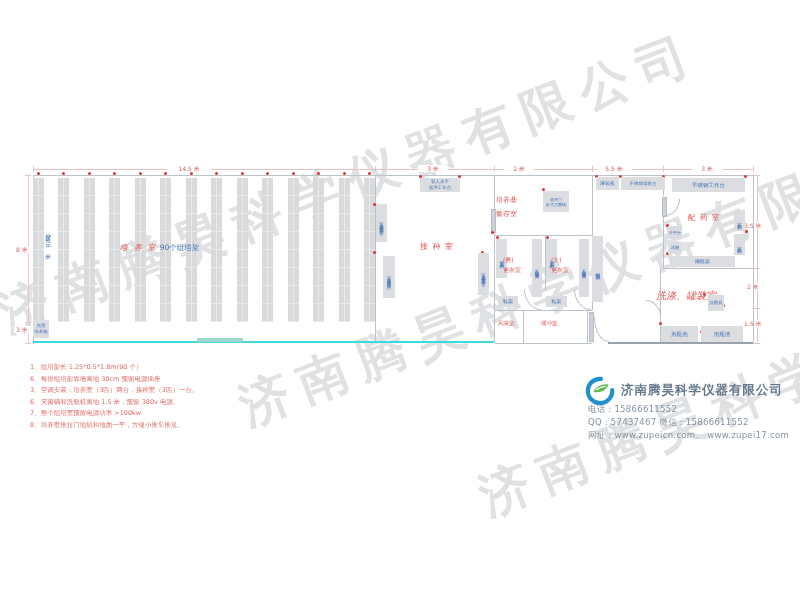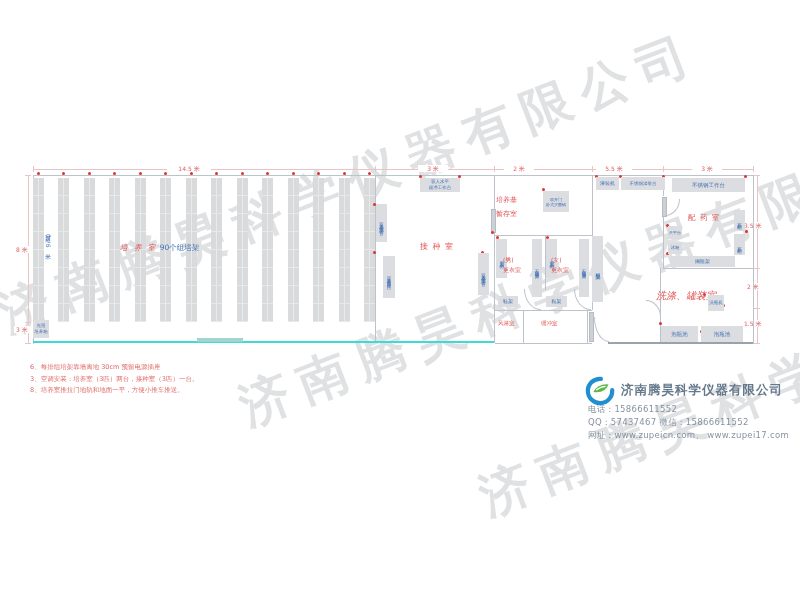--- a/index.html
+++ b/index.html
@@ -252,22 +252,25 @@
     <span class="t" style="font-size:4.5px;">洗瓶机</span>
   </div>
   <div class="box" style="left:661px;top:326px;width:37px;height:16px;">
     <span class="t" style="font-size:5.5px;">泡瓶池</span>
   </div>
   <div class="box" style="left:701px;top:326px;width:42px;height:16px;">
     <span class="t" style="font-size:5.5px;">泡瓶池</span>
   </div>
 
   <div class="notes">
+    <div class="item">1、组培架长 1.25*0.5*1.8m(90 个）</div>
     <div class="item">6、每排组培架靠墙离地 30cm 预留电源插座</div>
     <div class="item">3、空调安装：培养室（3匹）两台，接种室（3匹）一台。</div>
+    <div class="item">6、灭菌锅和洗瓶机离地 1.5 米，预留 380v 电源。</div>
+    <div class="item">7、整个组培室预留电源功率 &gt;100kw</div>
     <div class="item">8、培养室推拉门地轨和地面一平，方便小推车推送。</div>
   </div>
 
   <div style="position:absolute;left:585px;top:376px;width:30px;height:30px;">
     <svg width="30" height="30" viewBox="0 0 32 32">
       <path d="M17 3 A13 13 0 1 0 29 15" fill="none" stroke="#1f8fd0" stroke-width="4.5" stroke-linecap="round"></path>
       <path d="M9 17 Q14 8 25 9 Q21 19 9 17 Z" fill="#5cb947"></path>
       <path d="M12 15 Q17 11 22 11" fill="none" stroke="#ffffff" stroke-width="1.2"></path>
     </svg>
   </div>

